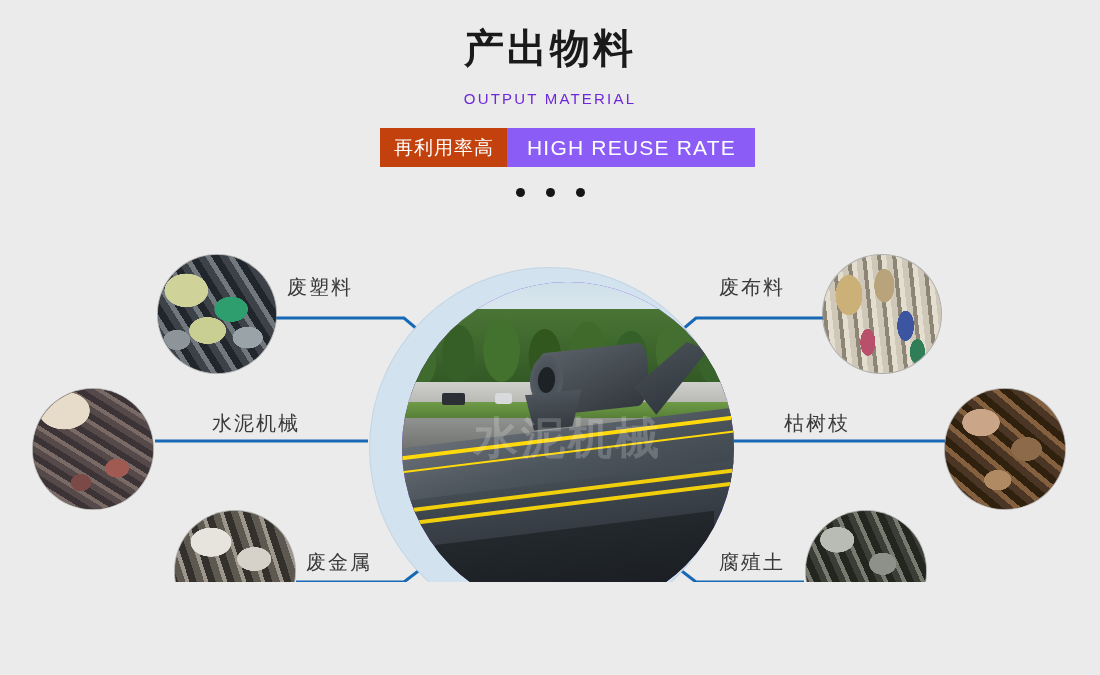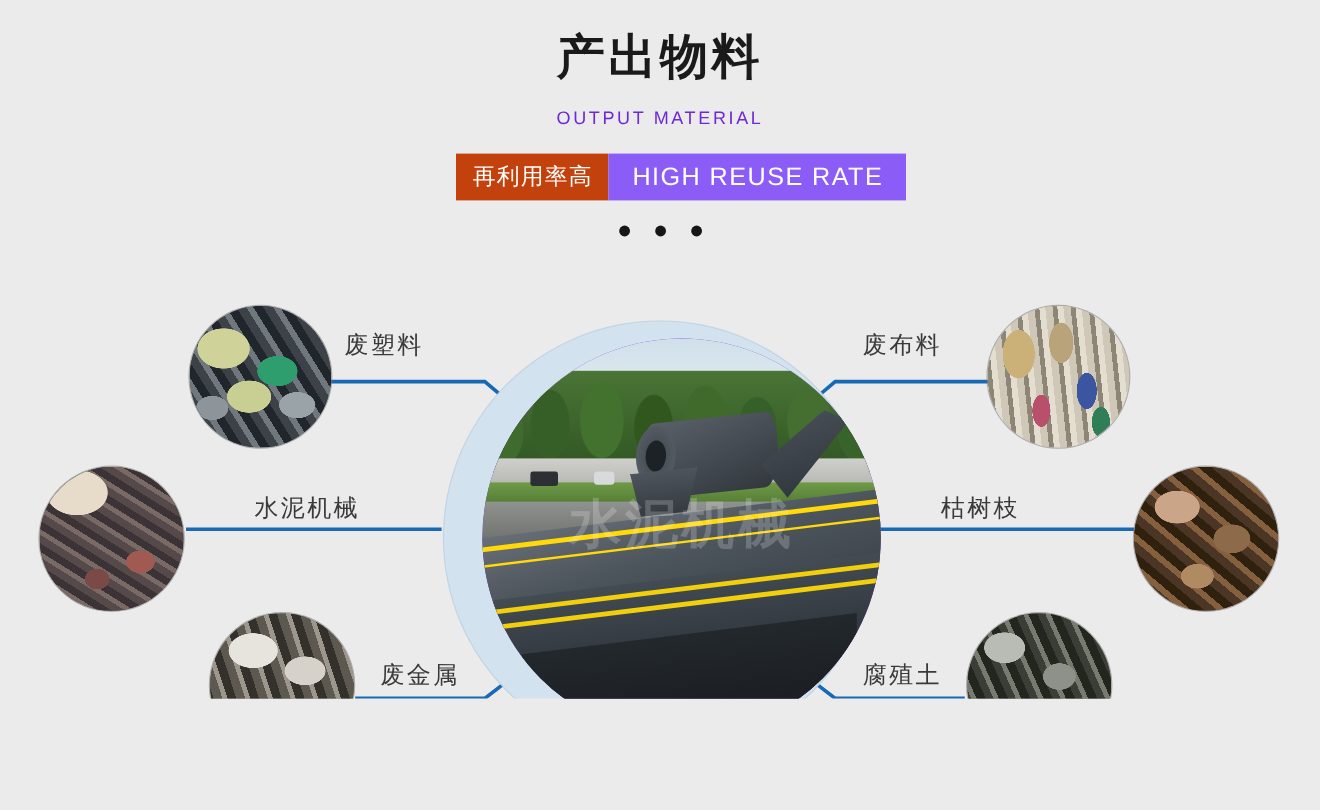--- a/index.html
+++ b/index.html
@@ -246,21 +246,21 @@
   <div class="lbl" style="left:287px;top:274px;">废塑料</div>
 
   <div class="sat" style="left:33px;top:389px;width:120px;height:120px;">
     <div class="tex tex-aggregate"></div>
   </div>
   <div class="lbl" style="left:212px;top:410px;">水泥机械</div>
 
   <div class="sat" style="left:175px;top:511px;width:120px;height:120px;">
     <div class="tex tex-metal"></div>
   </div>
-  <div class="lbl" style="left:306px;top:549px;margin-left:11px;">废金属</div>
+  <div class="lbl" style="left:306px;top:549px;">废金属</div>
 
   <div class="sat" style="left:823px;top:255px;width:118px;height:118px;">
     <div class="tex tex-fabric"></div>
   </div>
   <div class="lbl" style="left:719px;top:274px;">废布料</div>
 
   <div class="sat" style="left:945px;top:389px;width:120px;height:120px;">
     <div class="tex tex-branch"></div>
   </div>
   <div class="lbl" style="left:784px;top:410px;">枯树枝</div>

